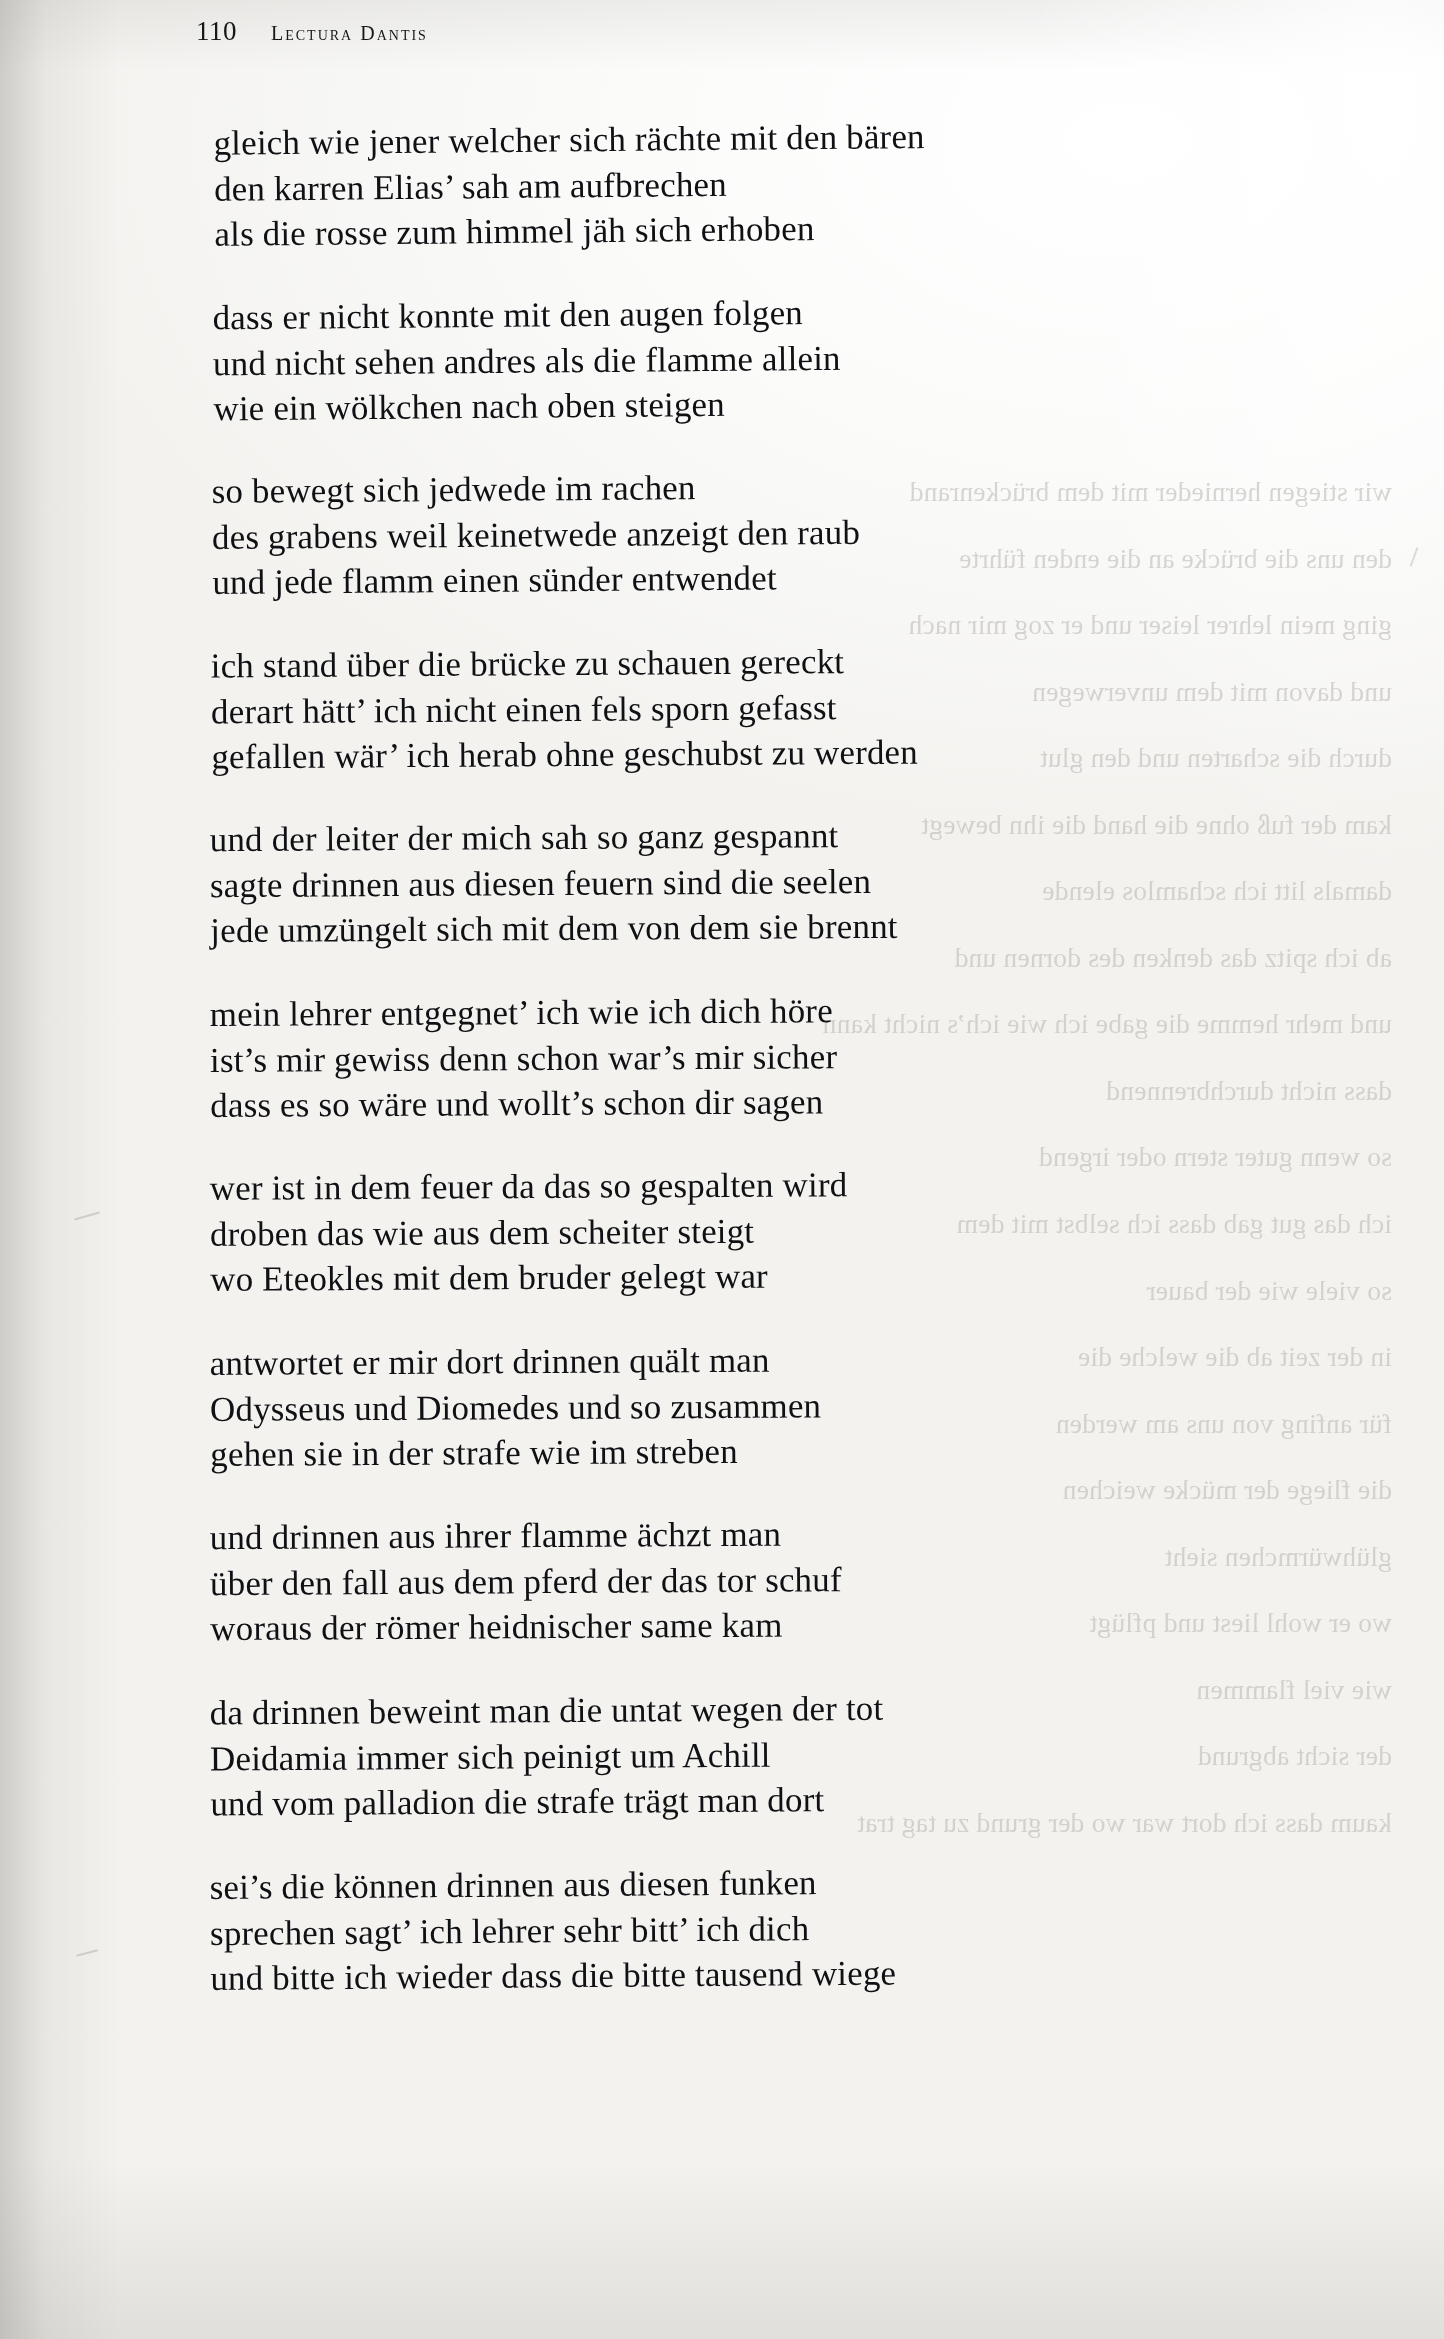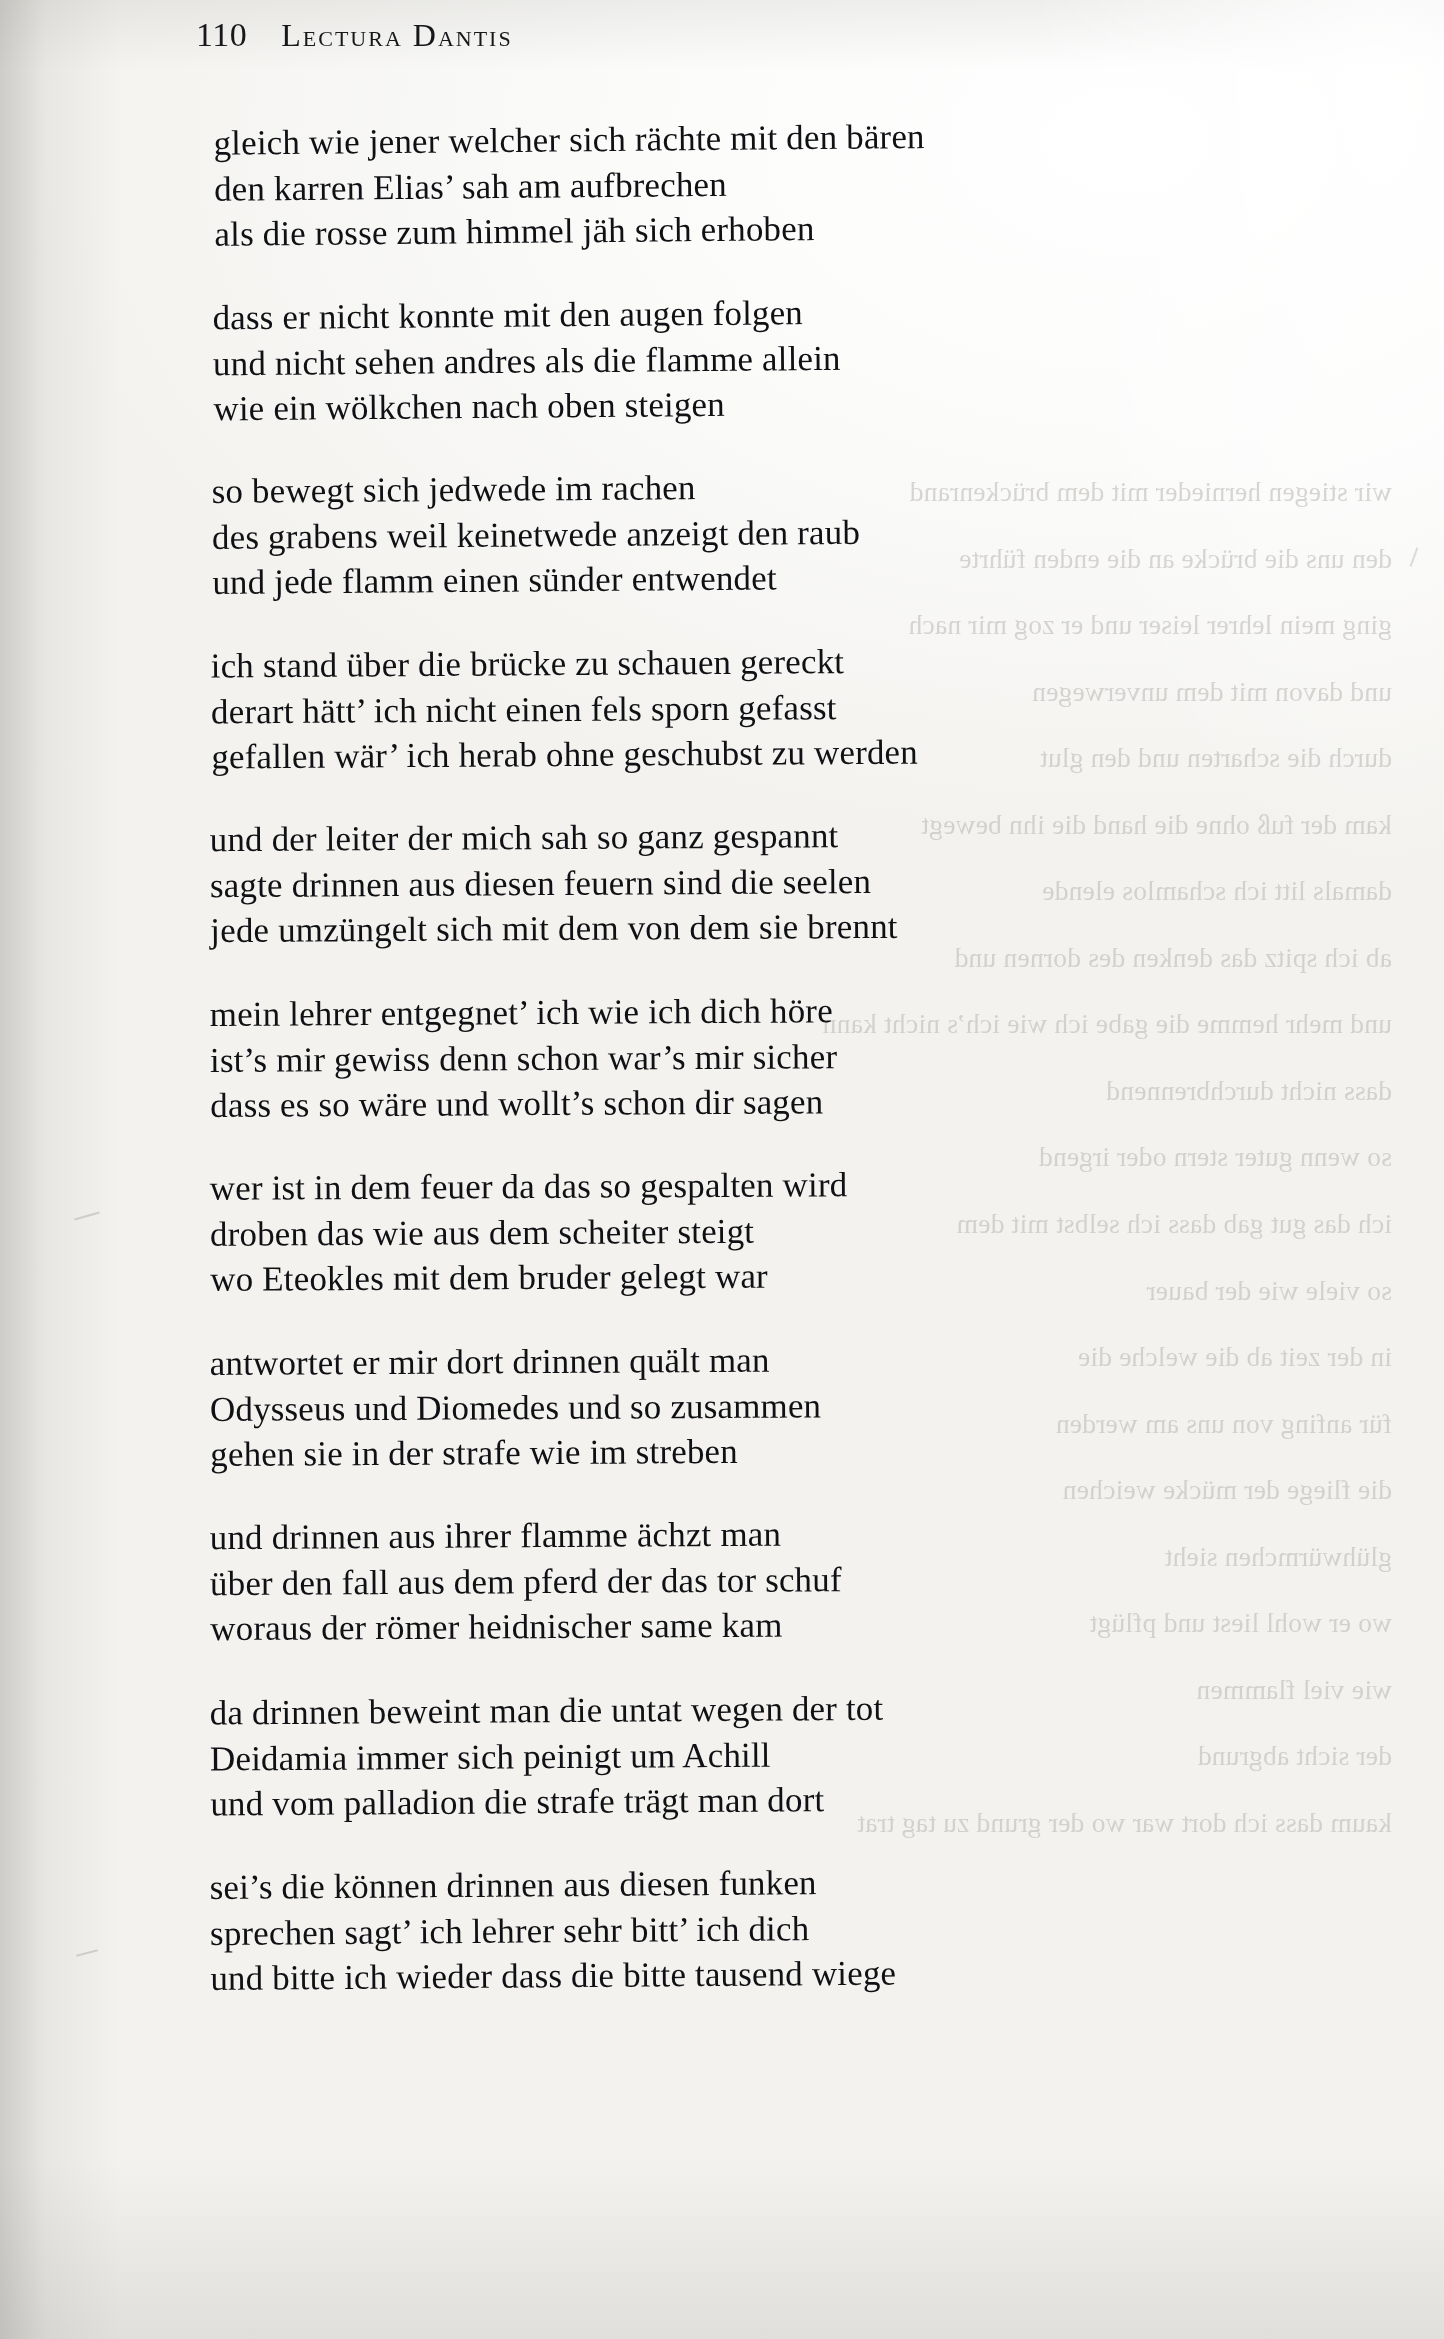--- a/index.html
+++ b/index.html
@@ -78,26 +78,26 @@
   .running-head {
     position: absolute;
     left: 196px;
     top: 16px;
     display: flex;
     align-items: baseline;
     gap: 34px;
     color: #17181a;
   }
   .folio {
-    font-size: 34px;
+    font-size: 27px;
     letter-spacing: 0.5px;
     font-family: "Liberation Serif", serif;
   }
   .head-title {
-    font-size: 32px;
+    font-size: 20px;
     font-variant: small-caps;
     letter-spacing: 2.0px;
     font-family: "Liberation Serif", serif;
   }
 
   
   .poem {
     position: absolute;
     left: 210px;
     top: 116px;

